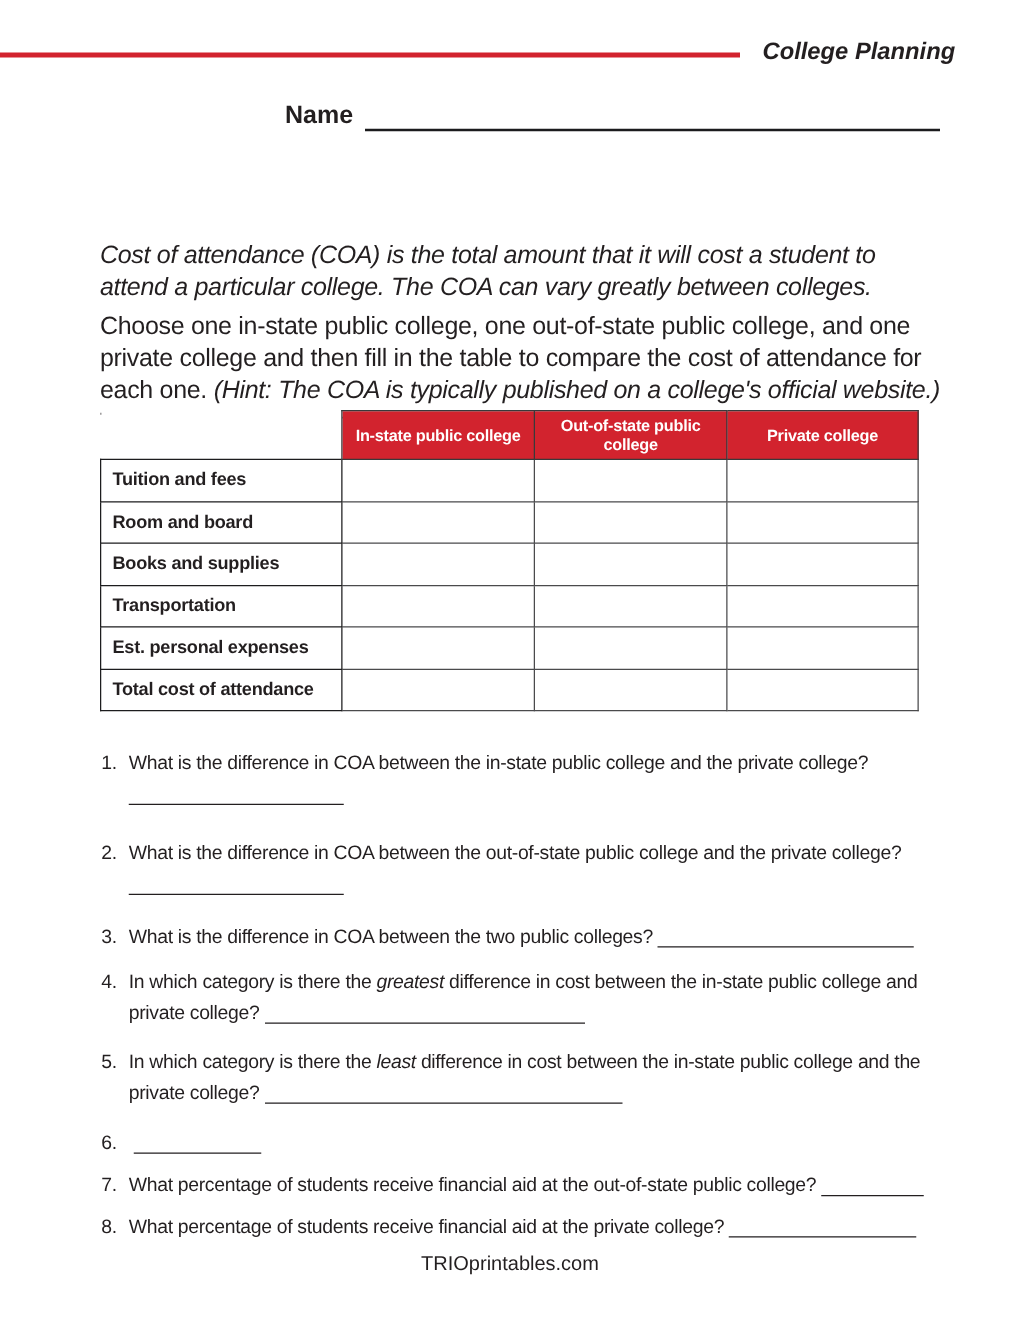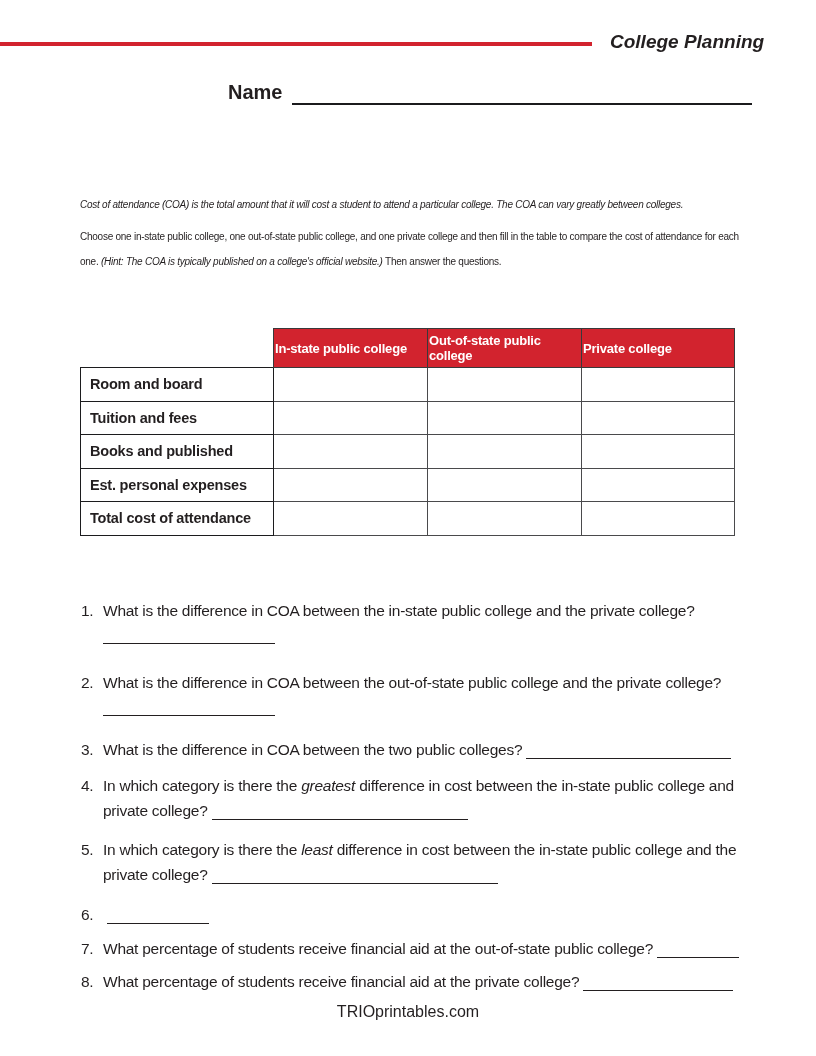--- a/index.html
+++ b/index.html
@@ -17,31 +17,31 @@
   .logo .li{color:#d2232e;position:relative;top:5px;}
   .name-row{position:absolute;left:228px;top:79px;width:524px;display:flex;align-items:flex-end;}
   .name-label{font-size:20px;font-weight:bold;line-height:26px;}
   .name-line{flex:1;margin-left:10px;border-bottom:2px solid #1b1b1d;height:24px;}
 
   
   .doc-title{position:absolute;left:0;top:130px;width:100%;text-align:center;
         font-size:34px;font-weight:bold;letter-spacing:-0.5px;color:#d2232e;}
 
   
-  .intro{position:absolute;left:80px;top:192px;width:678px;font-size:10px;
+  .intro{position:absolute;left:80px;top:192px;width:678px;font-size:20px;
         letter-spacing:-0.25px;line-height:25.5px;}
   .intro p{margin:0 0 6px 0;}
   .italic{font-style:italic;}
 
   
   .coa-table{position:absolute;left:80px;top:328px;border-collapse:collapse;table-layout:fixed;}
   .coa-table col.c0{width:193px}.coa-table col.c1{width:154px}
   .coa-table col.c2{width:154px}.coa-table col.c3{width:153px}
   .coa-table th{height:39px;background:#d2232e;color:#ffffff;font-size:13px;font-weight:bold;
-        letter-spacing:-0.2px;line-height:15px;text-align:left;vertical-align:middle;
+        letter-spacing:-0.2px;line-height:15px;text-align:center;vertical-align:middle;
         border:1px solid #39393b;padding:2px 1px;box-sizing:border-box;}
   .coa-table th.corner{background:#ffffff;border:none;}
   .coa-table td{height:33.5px;border:1px solid #4a4a4c;box-sizing:border-box;}
   .coa-table td.row-label{font-size:14.5px;font-weight:bold;letter-spacing:-0.2px;
         padding:0 2px 0 9px;border:1.5px solid #1c1c1e;}
 
   
   .questions{position:absolute;left:81px;top:598px;width:680px;font-size:15.5px;
         letter-spacing:-0.25px;line-height:25px;}
   .q{display:flex;}
@@ -90,33 +90,39 @@
     <thead>
       <tr>
         <th class="corner"></th>
         <th>In-state public college</th>
         <th>Out-of-state public college</th>
         <th>Private college</th>
       </tr>
     </thead>
     <tbody>
       <tr>
+        <td class="row-label">Tuition and fees</td>
+        <td></td>
+        <td></td>
+        <td></td>
+      </tr>
+      <tr>
         <td class="row-label">Room and board</td>
         <td></td>
         <td></td>
         <td></td>
       </tr>
       <tr>
-        <td class="row-label">Tuition and fees</td>
+        <td class="row-label">Books and supplies</td>
         <td></td>
         <td></td>
         <td></td>
       </tr>
       <tr>
-        <td class="row-label">Books and published</td>
+        <td class="row-label">Transportation</td>
         <td></td>
         <td></td>
         <td></td>
       </tr>
       <tr>
         <td class="row-label">Est. personal expenses</td>
         <td></td>
         <td></td>
         <td></td>
       </tr>

